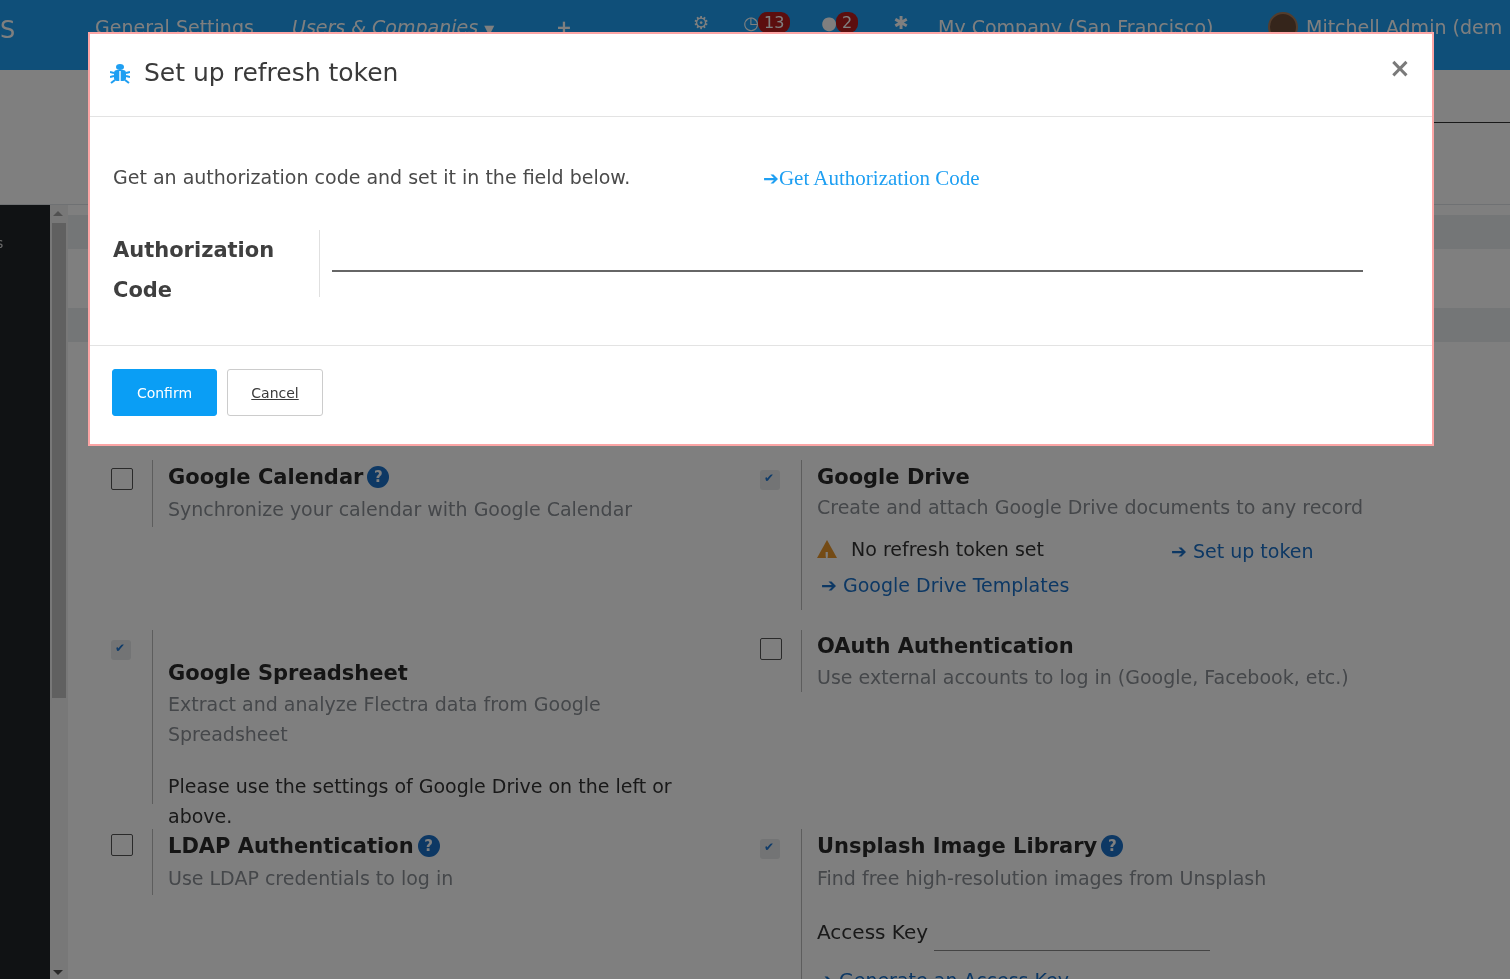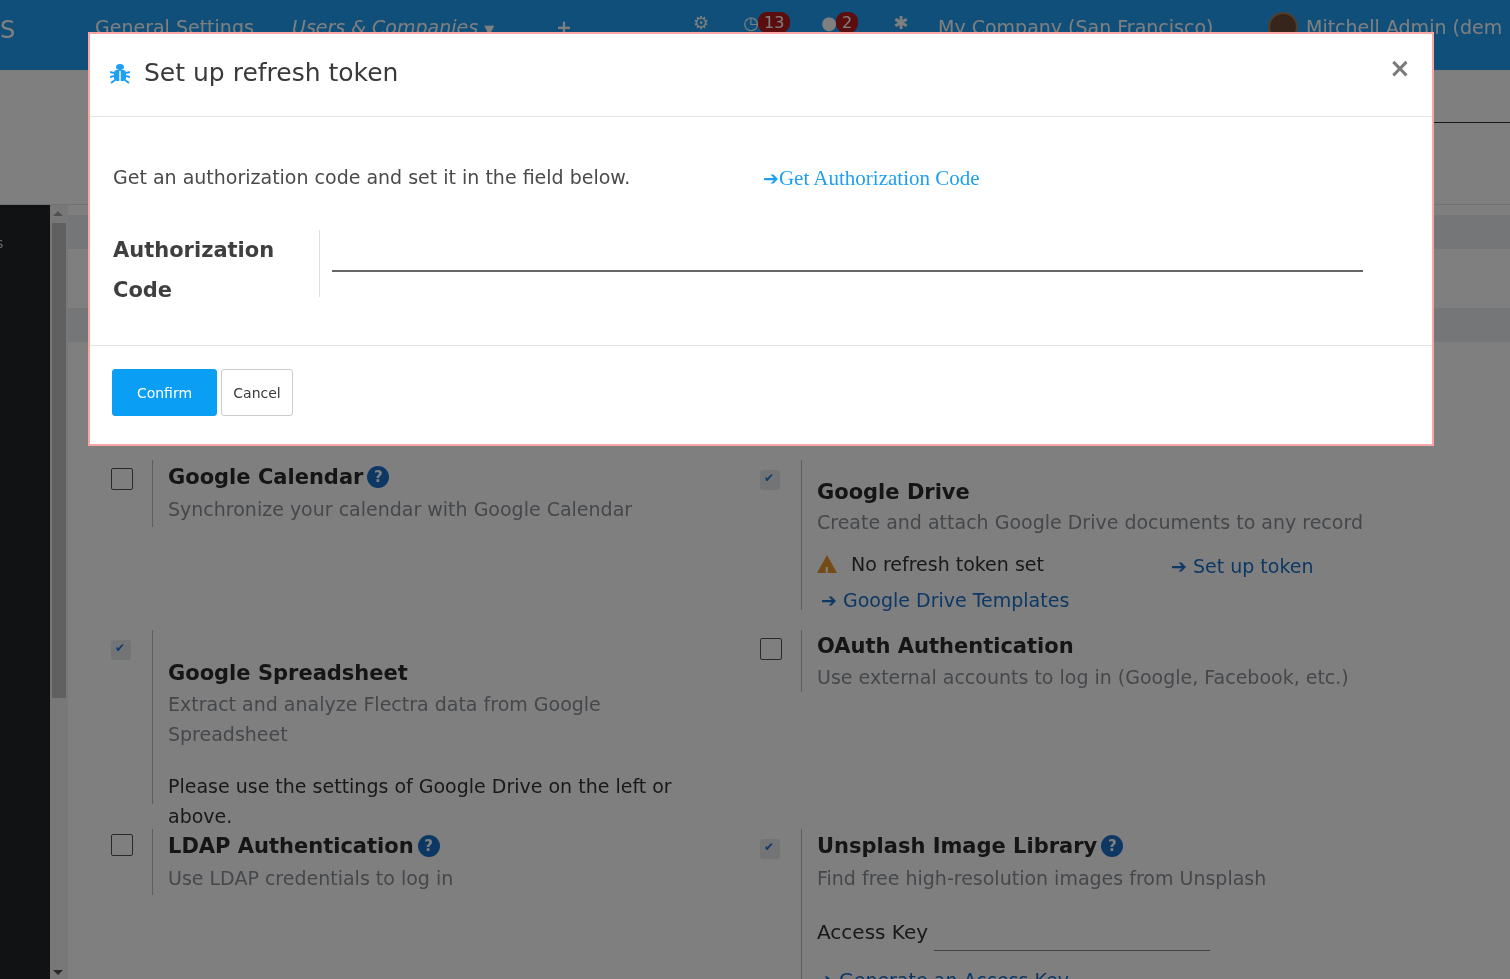--- a/index.html
+++ b/index.html
@@ -58,21 +58,21 @@
   .intro { position: absolute; left: 23px; top: 49px; font-size: 19px; color: #4a4a4a; }
   .auth-link { position: absolute; left: 673px; top: 49px; font-family: "Liberation Serif", serif; font-size: 21px; color: #1e9ff2; text-decoration: none; }
   .auth-arrow { font-family: "DejaVu Sans", sans-serif; font-size: 19px; font-weight: bold; }
   .field-label { position: absolute; left: 23px; top: 113px; width: 170px; font-size: 21px; font-weight: bold; color: #3f3f3f; line-height: 40px; }
   .field-sep { position: absolute; left: 229px; top: 113px; width: 1px; height: 67px; background: #e0e0e0; }
   .field-input { position: absolute; left: 242px; top: 118px; width: 1031px; height: 37px; border: none; border-bottom: 2px solid #666; font-size: 19px; outline: none; background: transparent; font-family: "DejaVu Sans", sans-serif; }
 
   .modal-footer { position: absolute; left: 0; top: 311px; width: 100%; height: 103px; border-top: 1px solid #e3e3e3; }
   .btn { position: absolute; top: 23px; height: 47px; font-size: 14px; border-radius: 3px; font-family: "DejaVu Sans", sans-serif; cursor: pointer; }
   .btn-confirm { left: 22px; width: 105px; background: #0a9ef5; color: #ffffff; border: 1px solid #0a9ef5; }
-  .btn-cancel { left: 131px; width: 72px; background: #ffffff; color: #3a3a3a; border: 1px solid #cccccc; }
+  .btn-cancel { left: 137px; width: 96px; background: #ffffff; color: #3a3a3a; border: 1px solid #cccccc; text-decoration: underline; }
 </style>
 </head>
 <body>
 
 <div class="navbar">
   <span class="nav-app" style="left:0px;">S</span>
   <span class="nav-menu" style="left:95px;">General Settings</span>
   <span class="nav-menu" style="left:292px;font-style:italic;"><span>Users &amp; Companies</span> <span style="font-size:13px;">▼</span></span>
   <span class="nav-menu" style="left:556px; font-weight:bold;">+</span>
   <div class="nav-right" style="left:690px;">
@@ -119,21 +119,21 @@
     <div class="s-body">
       <div class="s-title"><span>Google Calendar</span><span class="help-icon">?</span></div>
       <div class="s-desc">Synchronize your calendar with Google Calendar</div>
     </div>
   </div>
 
   <div class="setting" style="left:692px; top:255px;">
     <div class="s-check checked" style="top:10px;"></div>
     <div class="s-bar" style="height:150px;"></div>
     <div class="s-body" style="width:620px;">
-      <div class="s-title" style="line-height:30px; margin-top:17px;">Google Drive</div>
+      <div class="s-title" style="line-height:30px; margin-top:2px;">Google Drive</div>
       <div class="s-desc">Create and attach Google Drive documents to any record</div>
       <div style="position:relative; height:42px; margin-top:6px;">
         <span class="s-text" style="position:absolute; left:0; top:6px;"><span class="warn-icon"></span><span>No refresh token set</span></span>
         <a class="s-link" style="position:absolute; left:354px; top:8px;"><span>➔</span> <span>Set up token</span></a>
       </div>
       <a class="s-link" style="display:block; margin-left:4px;"><span>➔</span> <span>Google Drive Templates</span></a>
     </div>
   </div>
 
   <div class="setting" style="left:43px; top:425px;">

